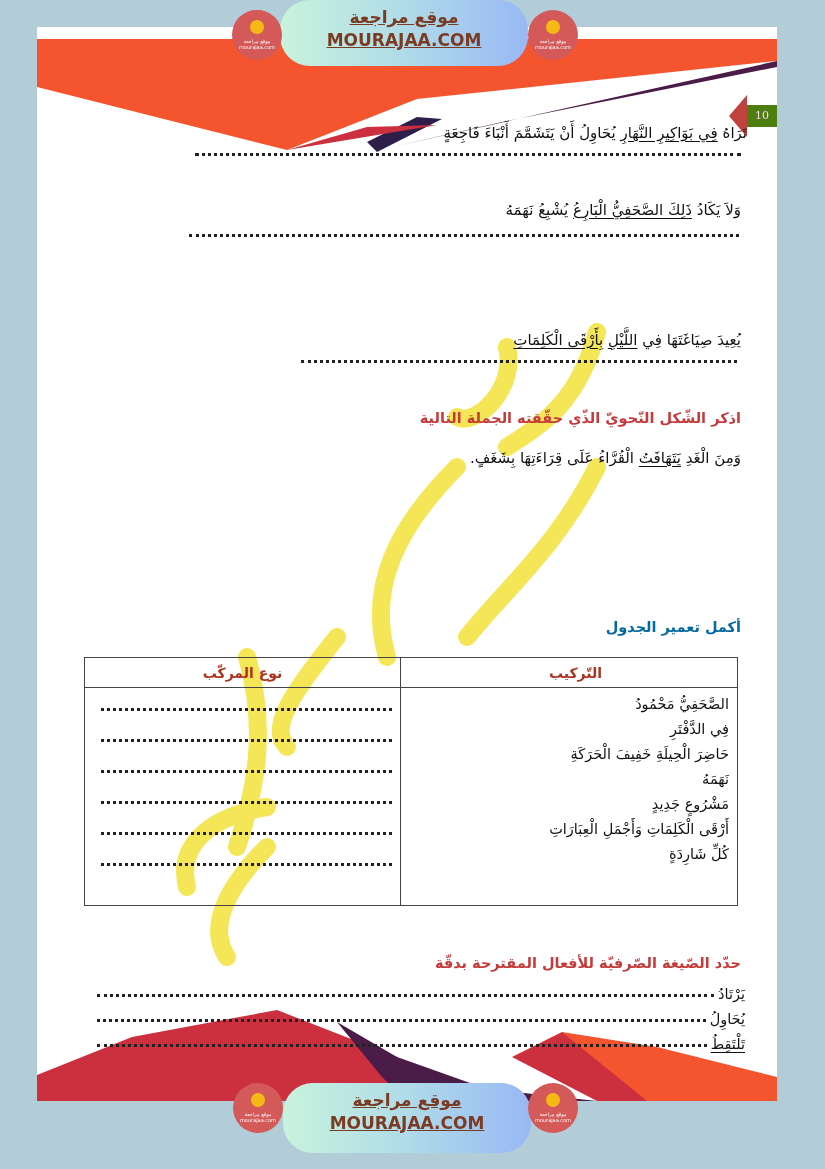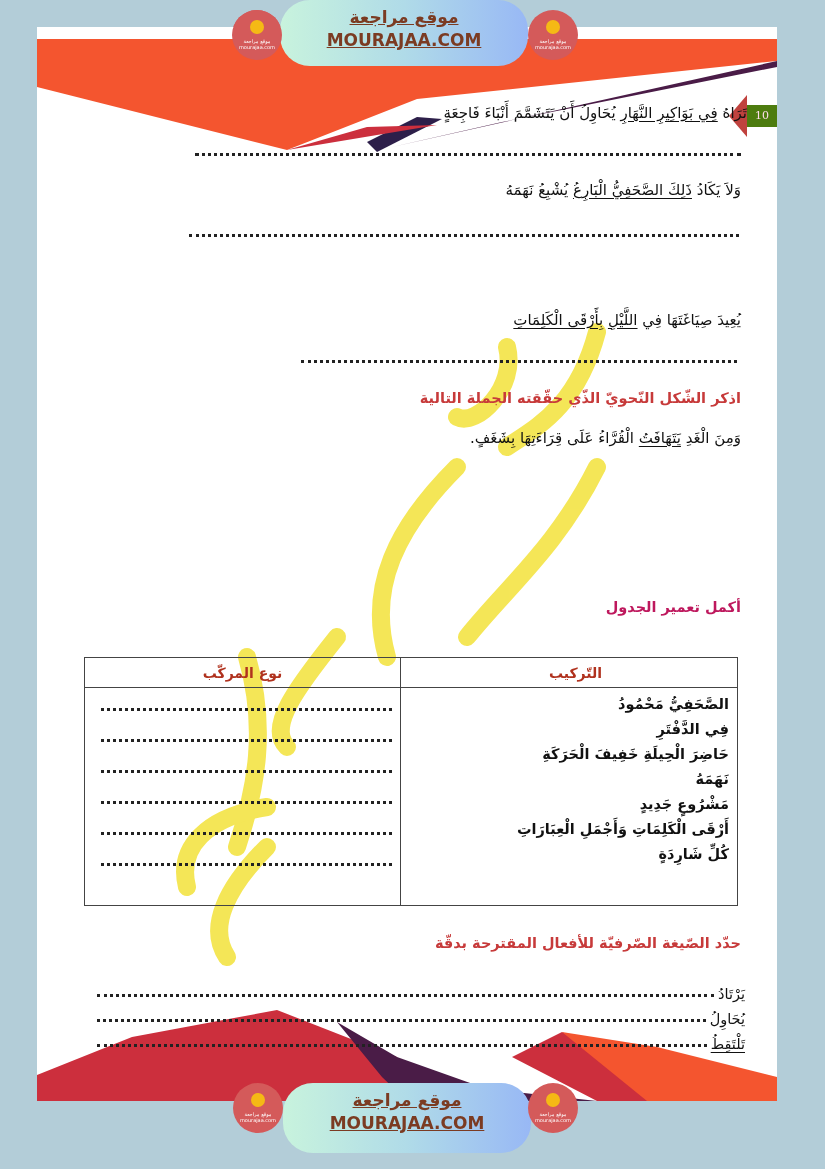--- a/index.html
+++ b/index.html
@@ -9,26 +9,26 @@
     position: relative;
     font-family: "DejaVu Sans", sans-serif;
   }
   .page {
     position: absolute; left: 37px; top: 27px; width: 740px; height: 1074px;
     background: #ffffff; overflow: hidden;
   }
   .deco { position: absolute; left: 0; top: 0; width: 740px; height: 1074px; }
   .watermark { position: absolute; left: 0; top: 0; width: 740px; height: 1074px; pointer-events: none; }
 
-  .rtl { direction: rtl; text-align: right; position: absolute; }
+  .rtl { direction: rtl; text-align: right; position: absolute; margin-top: 20px; }
   .line-text { font-family: "DejaVu Sans", sans-serif; font-size: 15px; color: #111; white-space: nowrap; }
   .u { text-decoration: underline; text-underline-offset: 3px; }
   .dots { position: absolute; height: 2px; border-bottom: 3px dotted #222; }
   .heading { font-family: "DejaVu Sans", sans-serif; font-weight: bold; font-size: 14.5px; color: #c73a3a; white-space: nowrap; }
-  .heading-dark { color: #be185d; }
+  .heading-dark { color: #0369a1; }
 
   .page-badge {
     position: absolute; right: 0; top: 78px; width: 30px; height: 22px;
     background: #4d7c0f; color: #fde; font-family: "DejaVu Serif", serif; font-size: 11px;
     line-height: 22px; text-align: center;
   }
   .page-badge-arrow {
     position: absolute; right: 30px; top: 68px; width: 0; height: 0;
     border-top: 21px solid transparent; border-bottom: 21px solid transparent;
     border-right: 18px solid #c0423e;
@@ -36,21 +36,21 @@
 
   table.grid {
     position: absolute; left: 47px; top: 630px; width: 654px; border-collapse: collapse;
     direction: rtl;
   }
   table.grid td, table.grid th { border: 1px solid #444; }
   table.grid th {
     height: 30px; font-size: 14px; font-weight: bold; color: #b0321e; text-align: center;
   }
   table.grid td { vertical-align: top; height: 218px; }
-  .cell-list { list-style: none; padding: 4px 8px 0 0; font-weight: bold; }
+  .cell-list { list-style: none; padding: 4px 8px 0 0; }
   .cell-list li { font-size: 14.5px; color: #111; height: 25px; line-height: 25px; white-space: nowrap; }
   .dot-list { list-style: none; padding: 12px 0 0 0; }
   .dot-list li { height: 31px; position: relative; }
   .dot-list li span { position: absolute; left: 16px; right: 8px; top: 8px; border-bottom: 3px dotted #222; }
 
   .verb-row { position: absolute; left: 60px; width: 648px; height: 24px; direction: rtl; display: flex; align-items: flex-end; margin-top: 14px; }
   .verb-row .verb { font-size: 14.5px; color: #111; white-space: nowrap; padding-left: 4px; }
   .verb-row .fill { flex: 1; border-bottom: 3px dotted #222; margin-bottom: 5px; }
 
   .brand {

